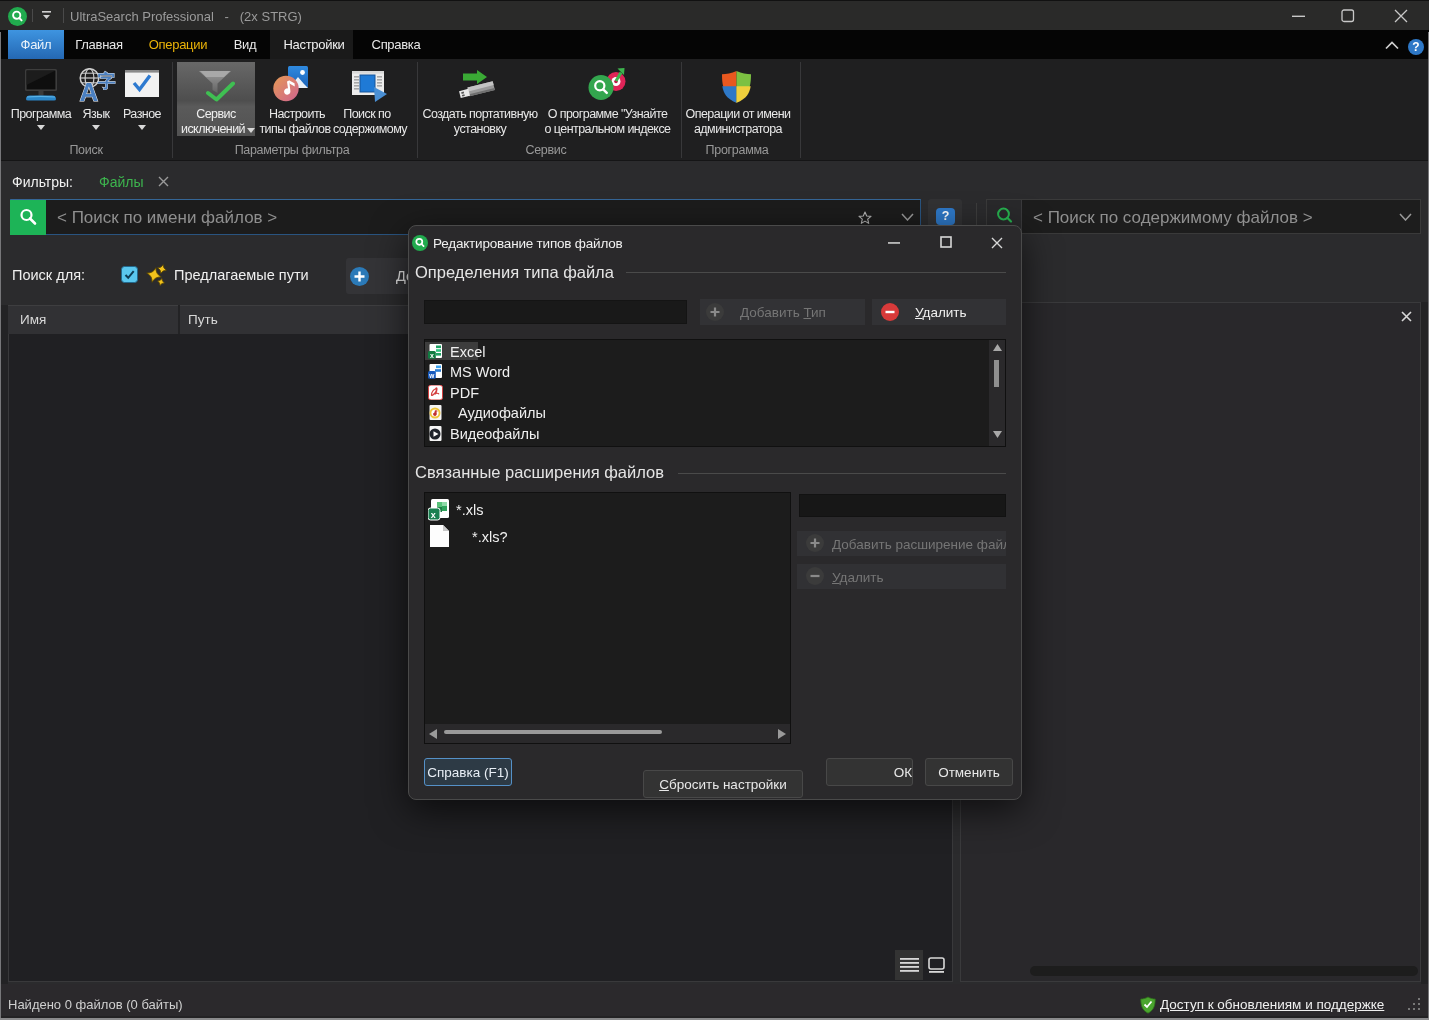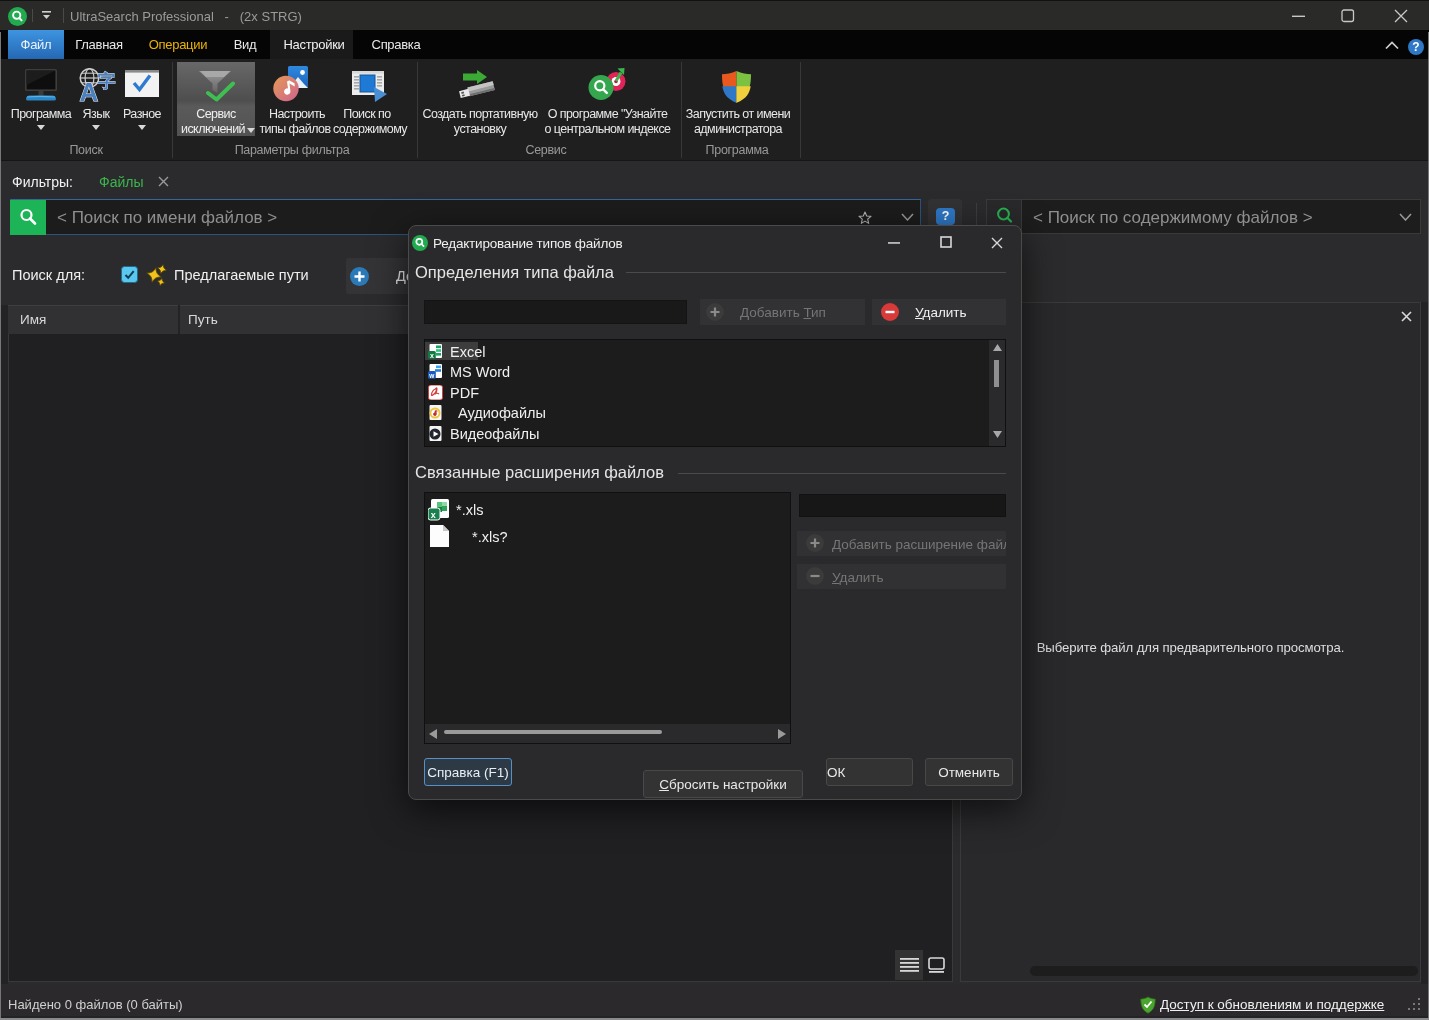--- a/index.html
+++ b/index.html
@@ -183,21 +183,21 @@
       <path d="M0 0 L8 0 L4 5 Z" fill="#d8d8d8"></path>
     </svg>
   <div class="abs txt" style="left:257px;top:107px;width:80px;text-align:center;font-size:12.5px;letter-spacing:-0.55px;color:#e8e8e8;">Настроить</div>
   <div class="abs txt" style="left:255px;top:122px;width:80px;text-align:center;font-size:12.5px;letter-spacing:-0.55px;color:#e8e8e8;">типы файлов</div>
   <div class="abs txt" style="left:327px;top:107px;width:80px;text-align:center;font-size:12.5px;letter-spacing:-0.55px;color:#e8e8e8;">Поиск по</div>
   <div class="abs txt" style="left:330px;top:122px;width:80px;text-align:center;font-size:12.5px;letter-spacing:-0.55px;color:#e8e8e8;">содержимому</div>
   <div class="abs txt" style="left:417px;top:107px;width:126px;text-align:center;font-size:12.5px;letter-spacing:-0.55px;color:#e8e8e8;">Создать портативную</div>
   <div class="abs txt" style="left:417px;top:122px;width:126px;text-align:center;font-size:12.5px;letter-spacing:-0.55px;color:#e8e8e8;">установку</div>
   <div class="abs txt" style="left:541px;top:107px;width:133px;text-align:center;font-size:12.5px;letter-spacing:-0.55px;color:#e8e8e8;">О программе "Узнайте</div>
   <div class="abs txt" style="left:541px;top:122px;width:133px;text-align:center;font-size:12.5px;letter-spacing:-0.55px;color:#e8e8e8;">о центральном индексе</div>
-  <div class="abs txt" style="left:679px;top:107px;width:118px;text-align:center;font-size:12.5px;letter-spacing:-0.55px;color:#e8e8e8;">Запустить от имени</div>
+  <div class="abs txt" style="left:679px;top:107px;width:118px;text-align:center;font-size:12.5px;letter-spacing:-0.55px;color:#e8e8e8;">Операции от имени</div>
   <div class="abs txt" style="left:679px;top:122px;width:118px;text-align:center;font-size:12.5px;letter-spacing:-0.55px;color:#e8e8e8;">администратора</div>
 
   <div class="abs txt" style="left:46px;top:143px;width:80px;text-align:center;font-size:12.5px;letter-spacing:-0.3px;color:#999;">Поиск</div>
   <div class="abs txt" style="left:222px;top:143px;width:140px;text-align:center;font-size:12.5px;letter-spacing:-0.3px;color:#999;">Параметры фильтра</div>
   <div class="abs txt" style="left:506px;top:143px;width:80px;text-align:center;font-size:12.5px;letter-spacing:-0.3px;color:#999;">Сервис</div>
   <div class="abs txt" style="left:697px;top:143px;width:80px;text-align:center;font-size:12.5px;letter-spacing:-0.3px;color:#999;">Программа</div>
 
   <div class="abs" style="left:0;top:161px;width:1429px;height:853px;background:#242427;"></div>
   <div class="abs" style="left:0;top:161px;width:1429px;height:823px;background:#2b2b2d;"></div>
 
@@ -281,21 +281,20 @@
   </svg>
   <svg class="abs" style="left:928px;top:957px;" width="17" height="16" viewBox="0 0 17 16">
     <rect x="1" y="1" width="15" height="11" rx="2" fill="none" stroke="#d8d8d8" stroke-width="1.6"></rect>
     <rect x="1" y="14" width="15" height="1.8" fill="#d8d8d8"></rect>
   </svg>
 
   <div class="abs" style="left:960px;top:302px;width:461px;height:680px;background:#29282b;border:1px solid #3a3a3c;"></div>
   <svg class="abs" style="left:1401px;top:311px;" width="11" height="11" viewBox="0 0 11 11">
       <path d="M1 1 L10 10 M10 1 L1 10" stroke="#d8d8d8" stroke-width="1.6"></path>
     </svg>
-  <div class="abs txt" style="left:960px;top:640px;width:461px;text-align:center;font-size:13.2px;letter-spacing:-0.1px;color:#dedede;">Выберите файл для предварительного просмотра.</div>
   <div class="abs" style="left:1030px;top:966px;width:388px;height:10px;background:#1d1d1d;border-radius:5px;"></div>
 
   <div class="abs" style="left:0;top:984px;width:1429px;height:32px;background:#2b292c;"></div>
   <div class="abs" style="left:0;top:1016px;width:1429px;height:2px;background:#232224;"></div>
   <div class="abs" style="left:0;top:1018px;width:1429px;height:2px;background:#8a8a8c;"></div>
   <div class="abs" style="left:0;top:32px;width:1px;height:986px;background:#77777a;"></div>
   <div class="abs" style="left:1428px;top:32px;width:1px;height:986px;background:#77777a;"></div>
   <div class="abs txt" style="left:8px;top:997px;font-size:13px;color:#cfcfcf;">Найдено 0 файлов (0 байты)</div>
   <svg class="abs" style="left:1139px;top:996px;" width="18" height="18" viewBox="0 0 18 18">
     <path d="M9 1 C6.5 2.5 4 3 1.8 3 C1.8 9 2.8 14 9 17.2 C15.2 14 16.2 9 16.2 3 C14 3 11.5 2.5 9 1 Z" fill="#4aa52e" stroke="#2e701c" stroke-width="0.8"></path>
@@ -442,16 +441,16 @@
 
   <div class="abs" style="left:797px;top:564px;width:209px;height:25px;background:#313134;"></div>
   <div class="abs" style="left:806px;top:567px;width:18px;height:18px;border-radius:50%;background:#3b3b3b;"></div>
   <svg class="abs" style="left:806px;top:567px;" width="18" height="18" viewBox="0 0 18 18">
       <path d="M4.5 9 H13.5" stroke="#8a8a8a" stroke-width="2.2"></path>
     </svg>
   <div class="abs txt" style="left:832px;top:570px;font-size:13.5px;color:#757575;"><span style="text-decoration:underline;">У</span>далить</div>
 
   <div class="abs" style="left:424px;top:758px;width:88px;height:28px;background:#2d3a45;border:1px solid #5591c8;border-radius:3px;color:#e8eef5;font-size:13.5px;text-align:center;line-height:27px;">Справка (F1)</div>
   <div class="abs" style="left:643px;top:758px;width:160px;height:28px;background:#333;border:1px solid #484848;border-radius:3px;color:#e8e8e8;font-size:13.5px;text-align:center;line-height:27px;margin-top:12px;"><span style="text-decoration:underline;">С</span>бросить настройки</div>
-  <div class="abs" style="left:826px;top:758px;width:87px;height:28px;background:#333;border:1px solid #484848;border-radius:3px;color:#e8e8e8;font-size:13.5px;text-align:left;line-height:27px;">ОК</div>
+  <div class="abs" style="left:826px;top:758px;width:87px;height:28px;background:#333;border:1px solid #484848;border-radius:3px;color:#e8e8e8;font-size:13.5px;text-align:right;line-height:27px;">ОК</div>
   <div class="abs" style="left:925px;top:758px;width:88px;height:28px;background:#333;border:1px solid #484848;border-radius:3px;color:#e8e8e8;font-size:13.5px;text-align:center;line-height:27px;">Отменить</div>
 
 </div>
 
 </body></html>

